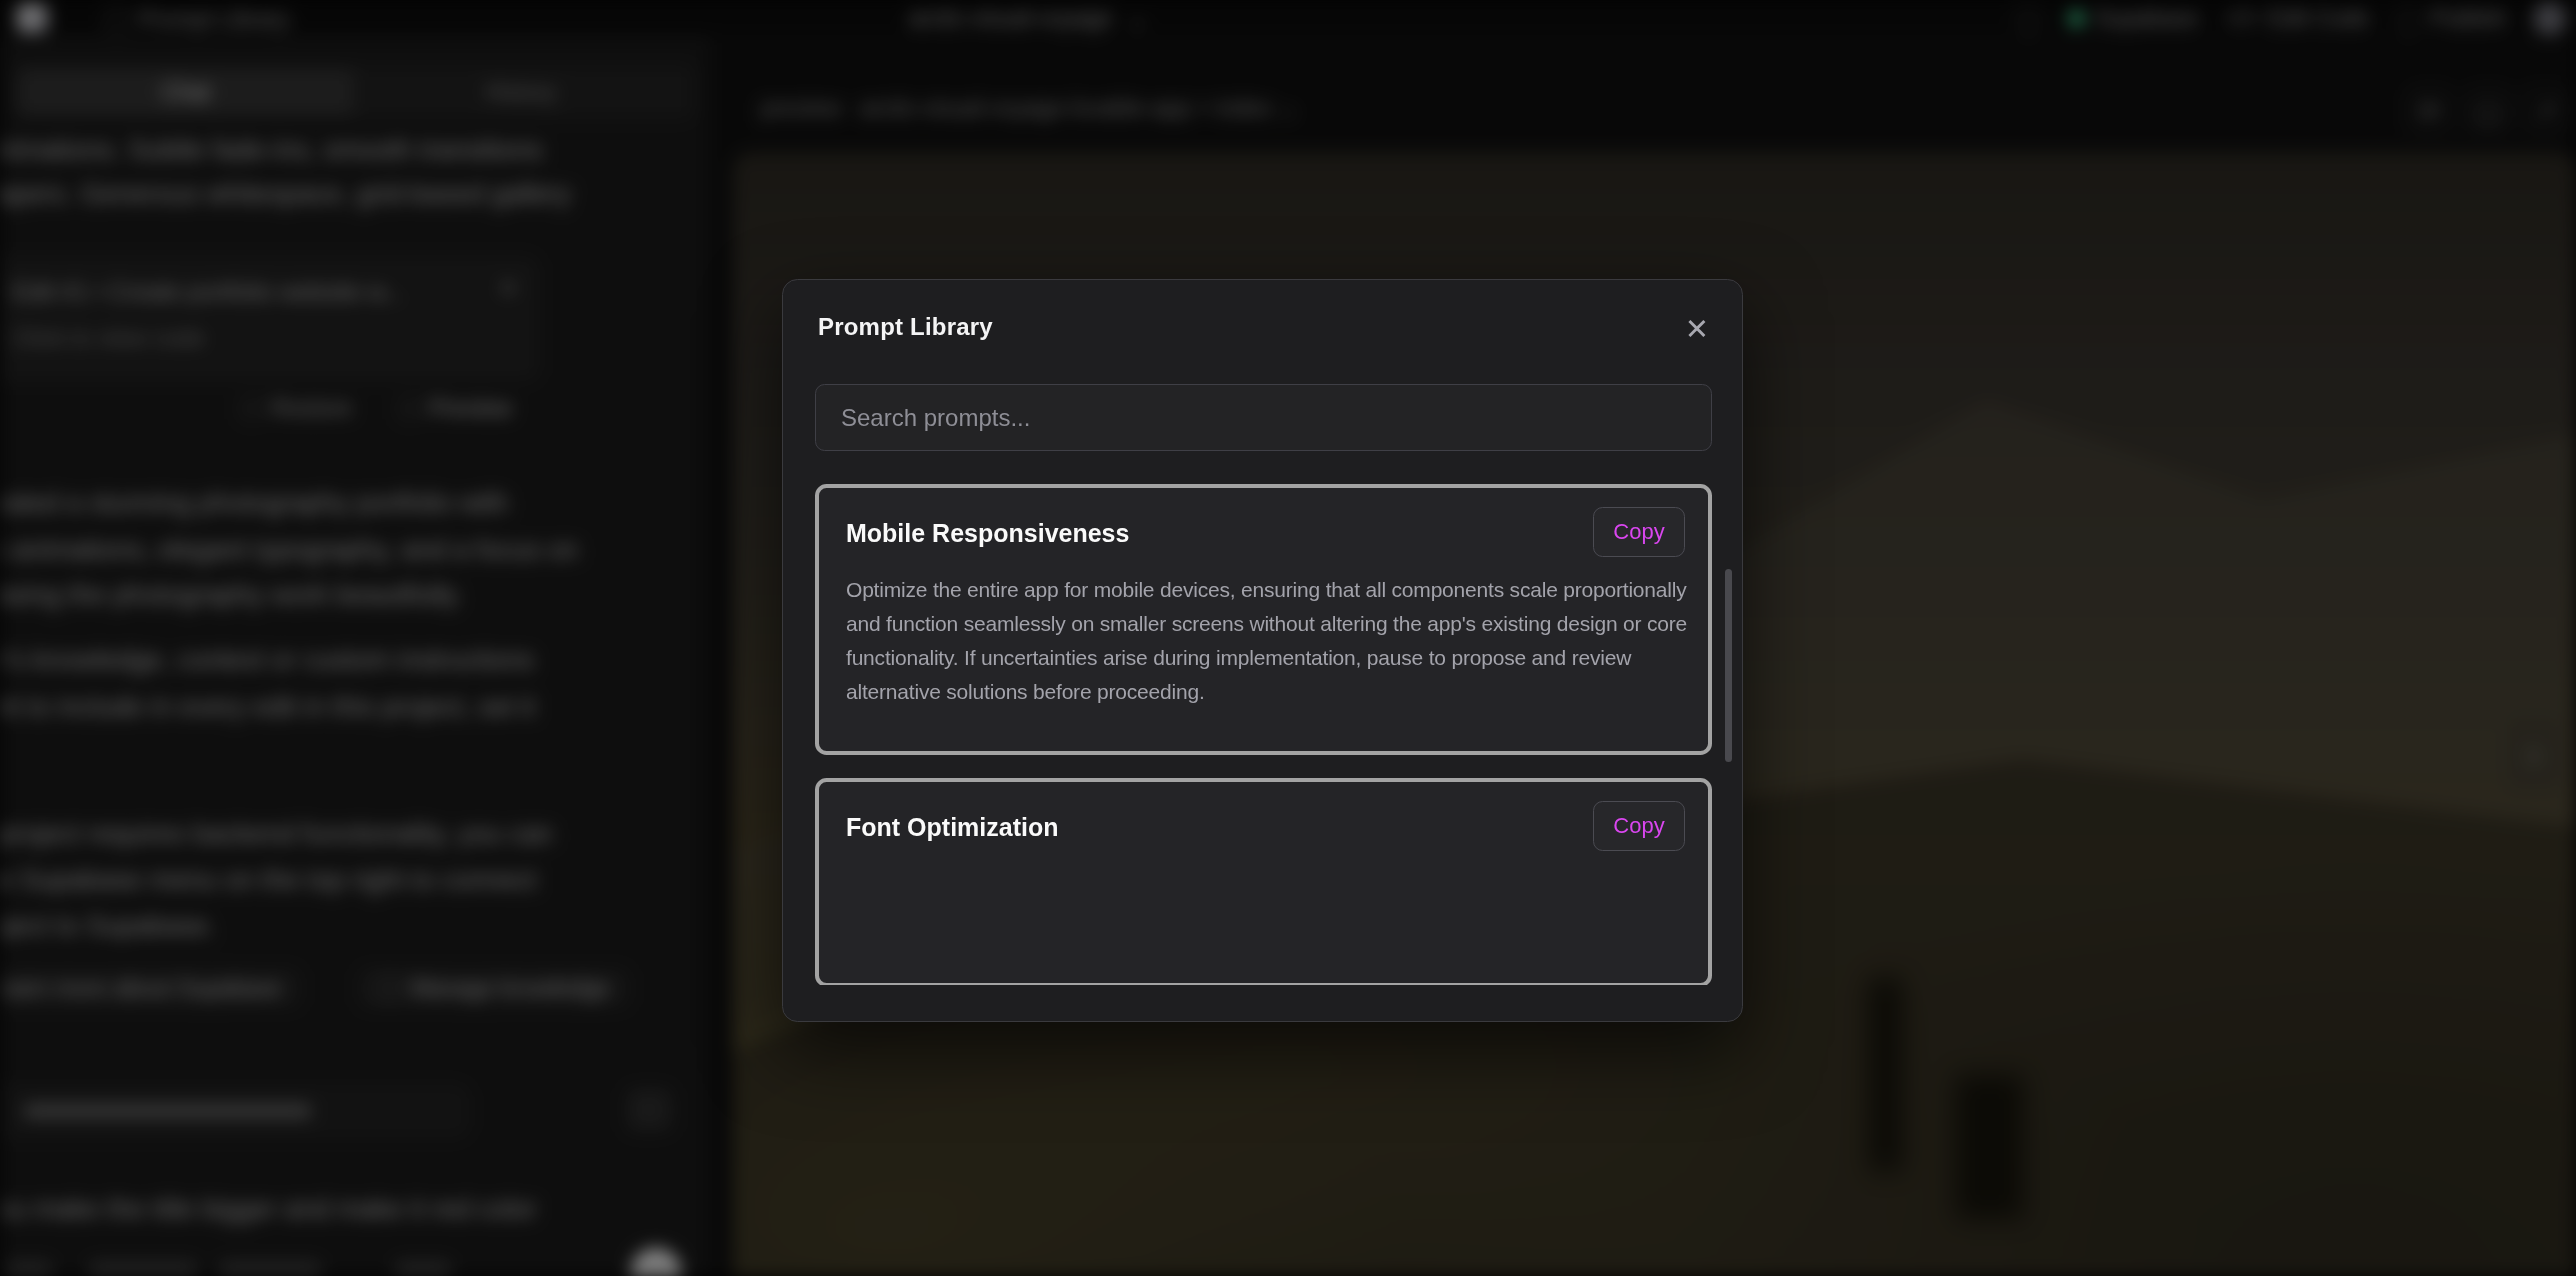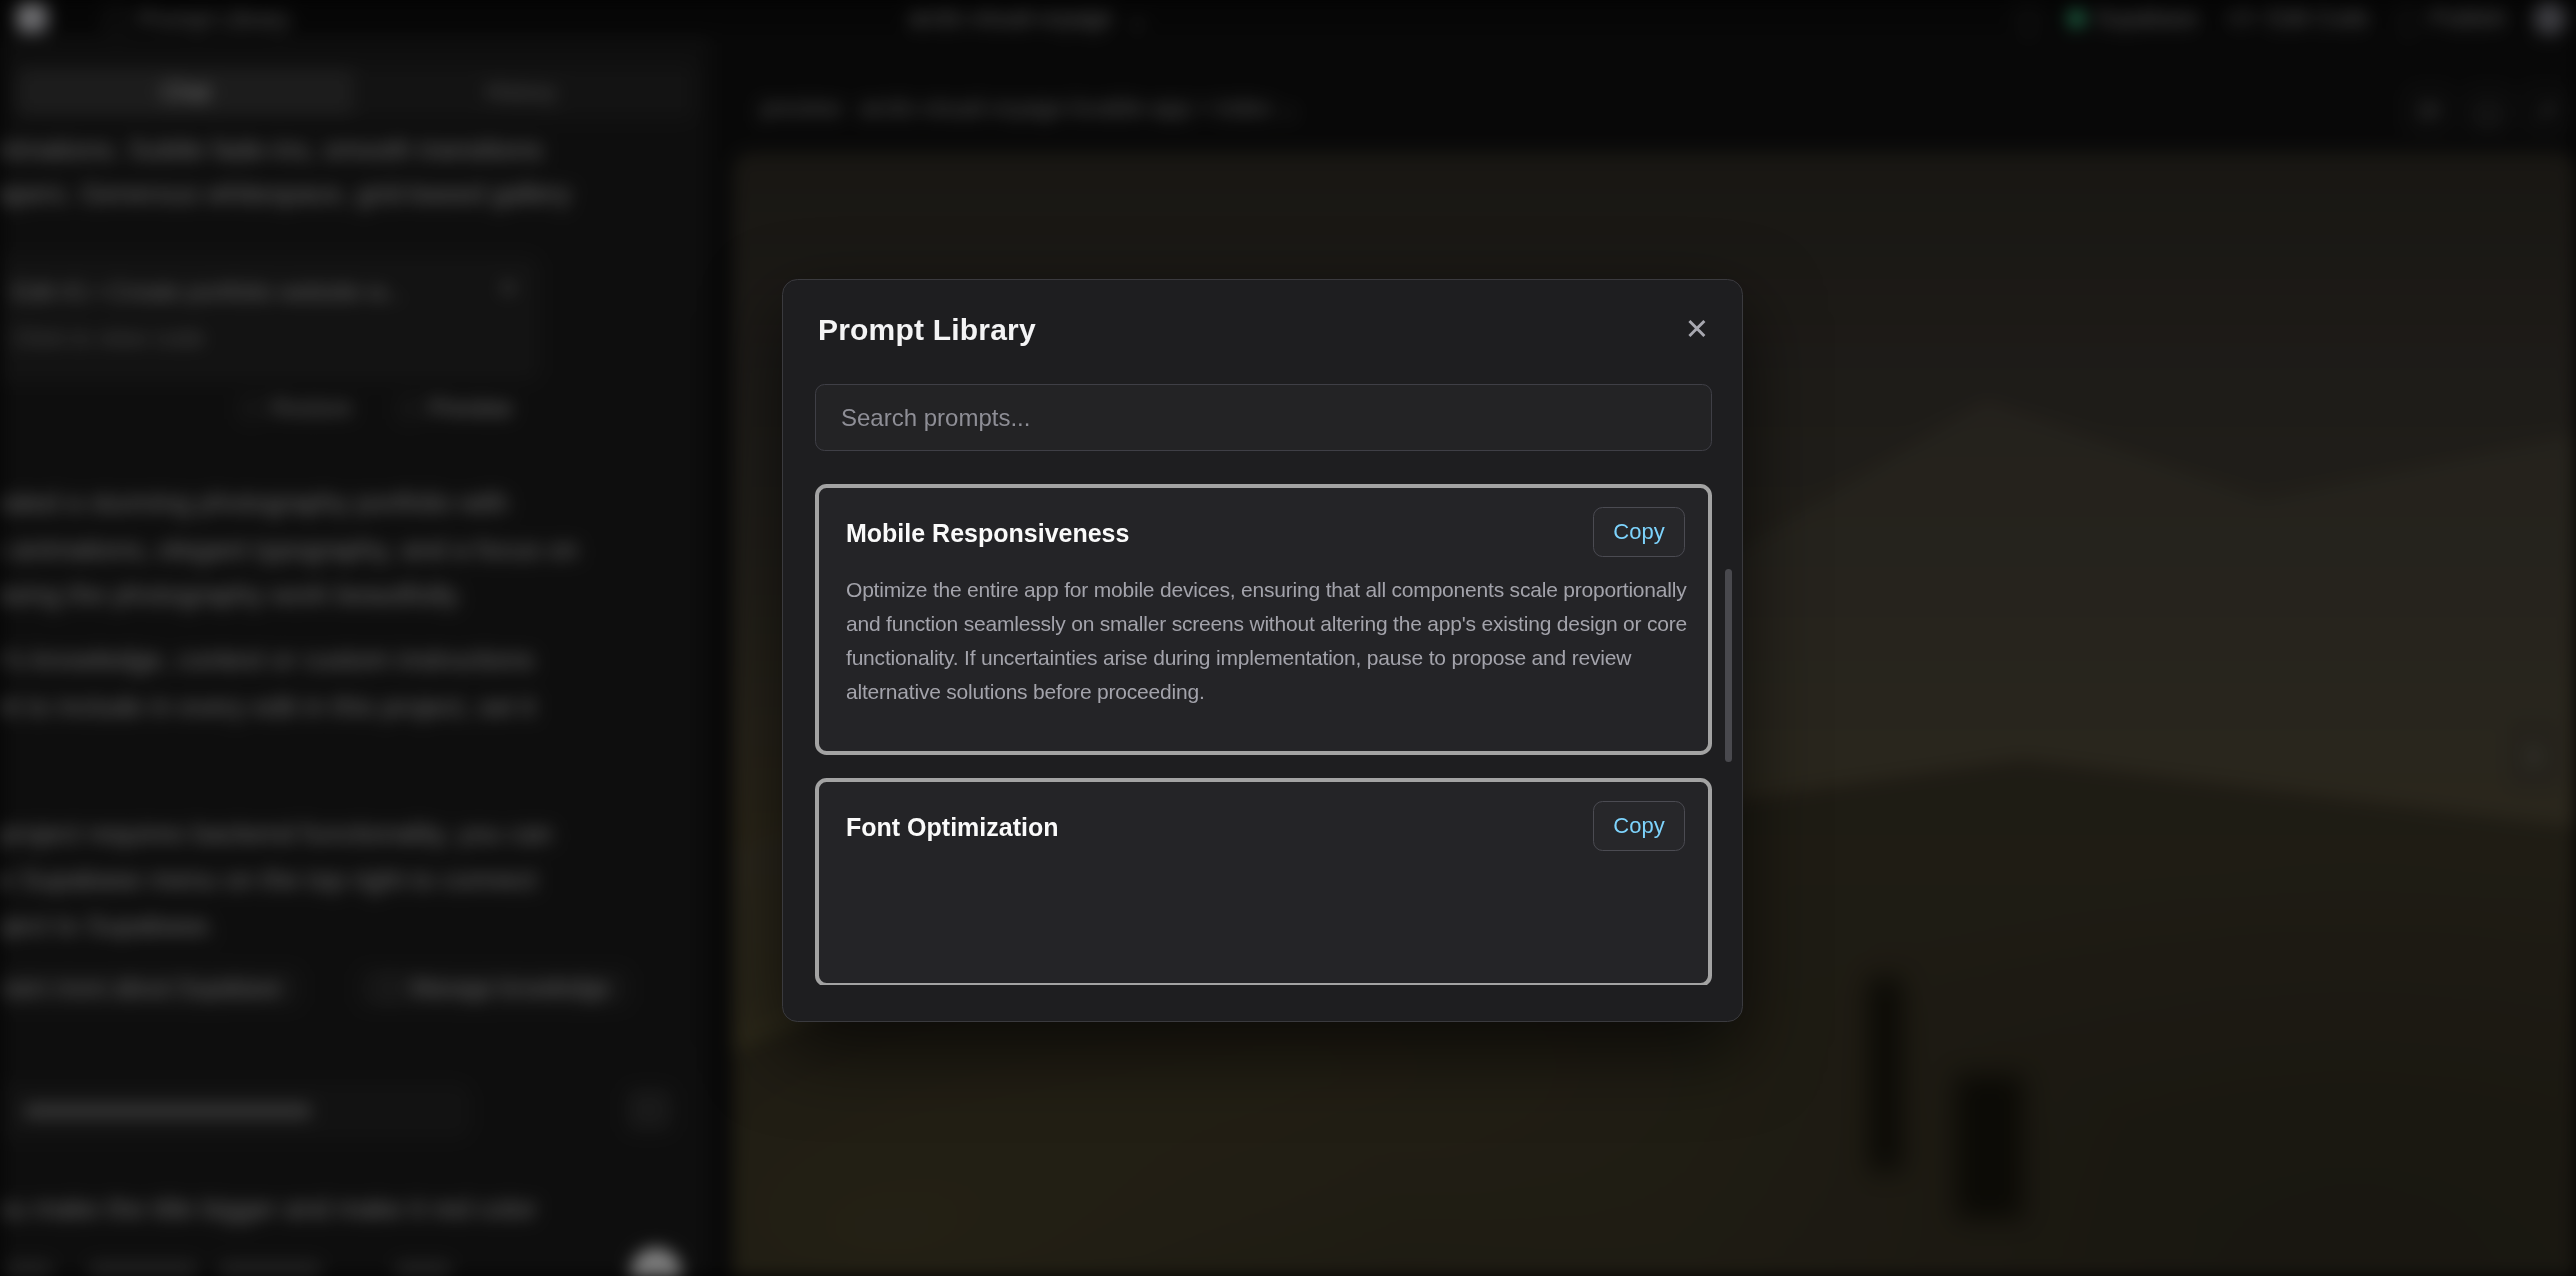--- a/index.html
+++ b/index.html
@@ -55,31 +55,31 @@
   .ridge{position:absolute;inset:0;background:#2e2a1e;opacity:.7;
     clip-path:polygon(0 80%,22% 66%,44% 60%,70% 54%,100% 60%,100% 100%,0 100%);}
   .tower{position:absolute;background:#14120a;filter:blur(9.6px);}
   .t1{left:1136px;bottom:106px;width:33px;height:193px;}
   .t2{left:1223px;bottom:58px;width:67px;height:144px;}
   .float-next{position:absolute;right:15.4px;top:566px;width:54px;height:71px;border-radius:9.6px;background:rgba(60,58,50,.55);color:rgba(255,255,255,.4);font-size:39px;display:flex;align-items:center;justify-content:center;}
   
   .dim{position:absolute;inset:0;background:rgba(3,3,3,.44);}
   
   .modal{position:absolute;left:782px;top:279px;width:961px;height:743px;background:#1e1e20;border:1px solid #3a3a3e;border-radius:15.4px;box-shadow:0 29px 77px rgba(0,0,0,.65);}
-  .m-title{position:absolute;left:35px;top:33px;font-size:30px;font-weight:600;color:#f4f4f5;letter-spacing:0.2px;}
+  .m-title{position:absolute;left:35px;top:33px;font-size:24px;font-weight:600;color:#f4f4f5;letter-spacing:0.2px;}
   .m-close{position:absolute;right:33px;top:35px;color:#a8a8b0;font-size:29px;line-height:29px;cursor:default;}
   .m-search{position:absolute;left:32px;top:104px;width:897px;height:67px;background:#232325;border:1px solid #3f3f46;border-radius:9.6px;padding:0 25px;font-size:24px;color:#fca5a5;font-family:"Liberation Sans",sans-serif;outline:none;}
   .m-search::placeholder{color:#8e8e96;}
   .cards{position:absolute;left:32px;top:204px;width:897px;height:501px;overflow:hidden;}
   .pcard{position:relative;width:897px;background:#242427;border:4px solid #a3a3a3;border-radius:11.6px;overflow:hidden;}
   .pc1{height:271px;margin-bottom:23px;}
   .pc2{height:209px;margin-bottom:39px;padding-left:6px;}
   .pc3{height:58px;}
   .pc-title{position:absolute;left:27px;top:31px;font-size:25px;font-weight:600;color:#fafafa;}
-  .copy-btn{position:absolute;right:23px;top:19px;width:92px;height:50px;border:1px solid #4b4b52;border-radius:9.6px;background:#27272a;color:#7dd3fc;font-size:22px;display:flex;align-items:center;justify-content:center;}
+  .copy-btn{position:absolute;right:23px;top:19px;width:92px;height:50px;border:1px solid #4b4b52;border-radius:9.6px;background:#27272a;color:#d946ef;font-size:22px;display:flex;align-items:center;justify-content:center;}
   .pc-body{position:absolute;left:27px;top:85px;width:845px;font-size:21px;line-height:34px;color:#a3a3ab;letter-spacing:-0.2px;}
   .scroll-thumb{position:absolute;right:9.6px;top:289px;width:7.7px;height:193px;border-radius:3.9px;background:#49494e;}
 </style>
 </head>
 <body>
 
 <div class="screen">
 
   <div class="bg-layer">
 

